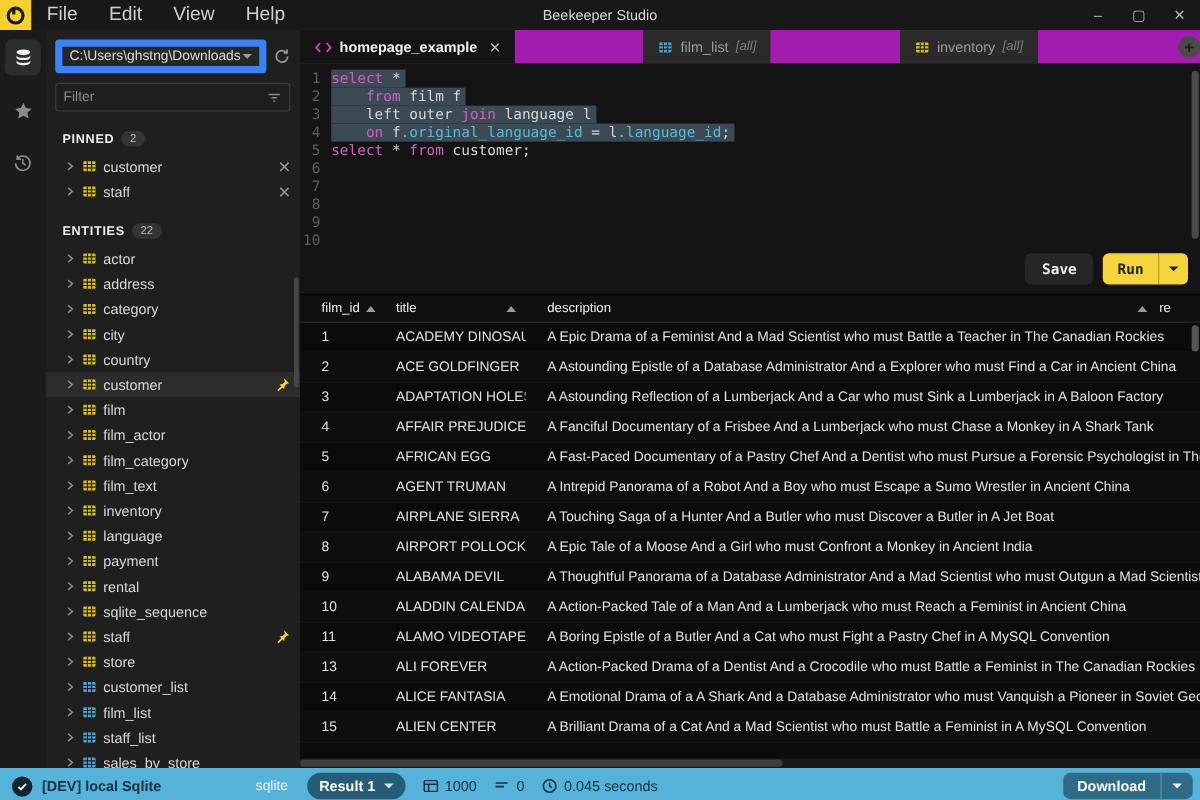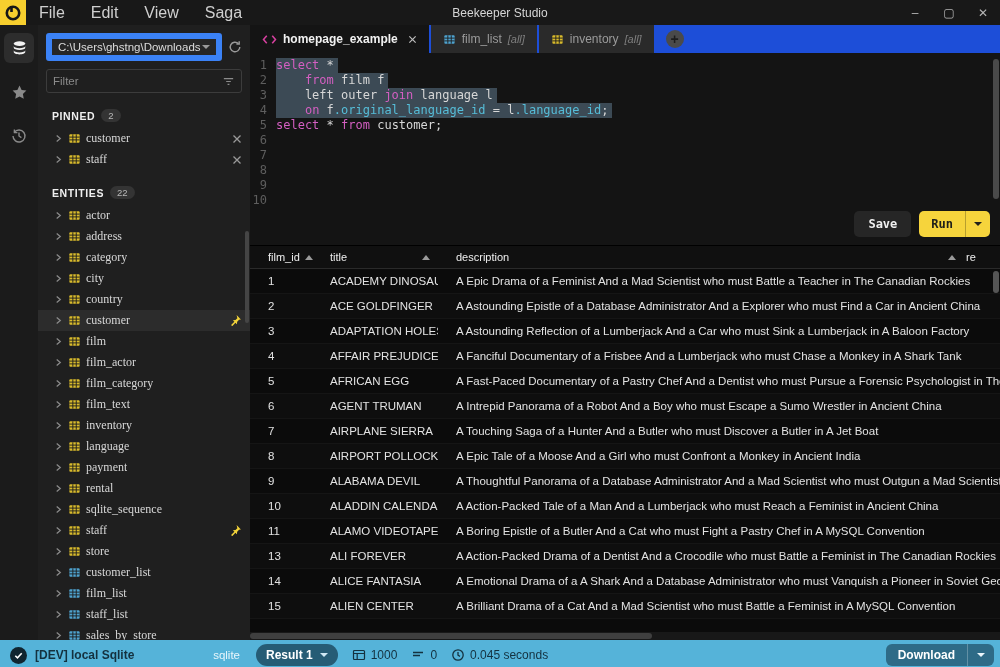--- a/index.html
+++ b/index.html
@@ -36,32 +36,32 @@
   .filter-box input { flex:1; background:transparent; border:none; outline:none; color:#ddd; font-size:11.5px; font-family:inherit; }
   .filter-box input::placeholder { color:#8b8b8b; }
 
   .section-head { display:flex; align-items:center; gap:6px; padding:16px 8px 6px 14px; }
   .section-title { font-size:10.5px; font-weight:bold; letter-spacing:.6px; color:#efefef; }
   .badge { background:#343434; color:#b9b9b9; font-size:9.5px; padding:1px 7px; border-radius:8px; }
 
   .ent-row { height:21px; display:flex; align-items:center; padding:0 8px 0 16px; gap:5px; font-size:12px; color:#d8d8d8; position:relative; }
   .ent-row.selected { background:#2c2c2c; }
   .ent-chevron { color:#8a8a8a; flex:none; }
-  .ent-label { white-space:nowrap; overflow:hidden;font-family:Liberation Serif, serif; }
+  .ent-label { white-space:nowrap; overflow:hidden; }
   .ent-right { margin-left:auto; color:#9a9a9a; display:flex; align-items:center; }
   .icon-table { color:#d9bb2c; flex:none; }
   .icon-view { color:#4fa3cf; flex:none; }
   .pin { color:#f3d43a; }
   .side-scrollbar { position:absolute; right:1px; top:206px; width:4px; height:92px; background:#454545; border-radius:2px; }
 
   
   .content { flex:1; display:flex; flex-direction:column; min-width:0; position:relative; }
 
   
-  .tabbar { height:28px; background:#1d4ed8; display:flex; align-items:stretch; }
+  .tabbar { height:28px; background:#a21caf; display:flex; align-items:stretch;justify-content:space-between; }
   .tab { display:flex; align-items:center; gap:6px; padding:0 12px; font-size:12px; color:#9b9b9b; background:#2a2a2a; margin-right:2px; }
   .tab.active { background:#141414; color:#f1f1f1; font-weight:bold; }
   .tab .suffix { font-style:italic; color:#7f7f7f; font-size:11px; }
   .tab-close { color:#bdbdbd; margin-left:4px; }
   .tab-add { align-self:center; width:18px; height:18px; border-radius:50%; background:#4a4a4a; color:#1d1d1d;
     display:flex; align-items:center; justify-content:center; font-size:14px; font-weight:bold; margin-left:10px; }
   .code-icon { color:#d6409f; }
 
   
   .editor { height:192px; background:#141414; position:relative; font-family:"DejaVu Sans Mono", monospace; }
@@ -178,21 +178,21 @@
   <div class="logo">
     <svg width="16" height="16" viewBox="0 0 16 16">
         <circle cx="8" cy="8" r="6.2" fill="none" stroke="#171717" stroke-width="2.6"></circle>
         <rect x="5.2" y="1" width="2.6" height="6" fill="#171717"></rect>
       </svg>
   </div>
   <div class="menus" style="display:flex">
       <span class="menu-item">File</span>
       <span class="menu-item">Edit</span>
       <span class="menu-item">View</span>
-      <span class="menu-item">Saga</span>
+      <span class="menu-item">Help</span>
     </div>
   <div class="tb-title">Beekeeper Studio</div>
   <div class="win-controls">
     <div class="win-btn">–</div>
     <div class="win-btn">▢</div>
     <div class="win-btn">✕</div>
   </div>
 </div>
 
 <div class="main">

